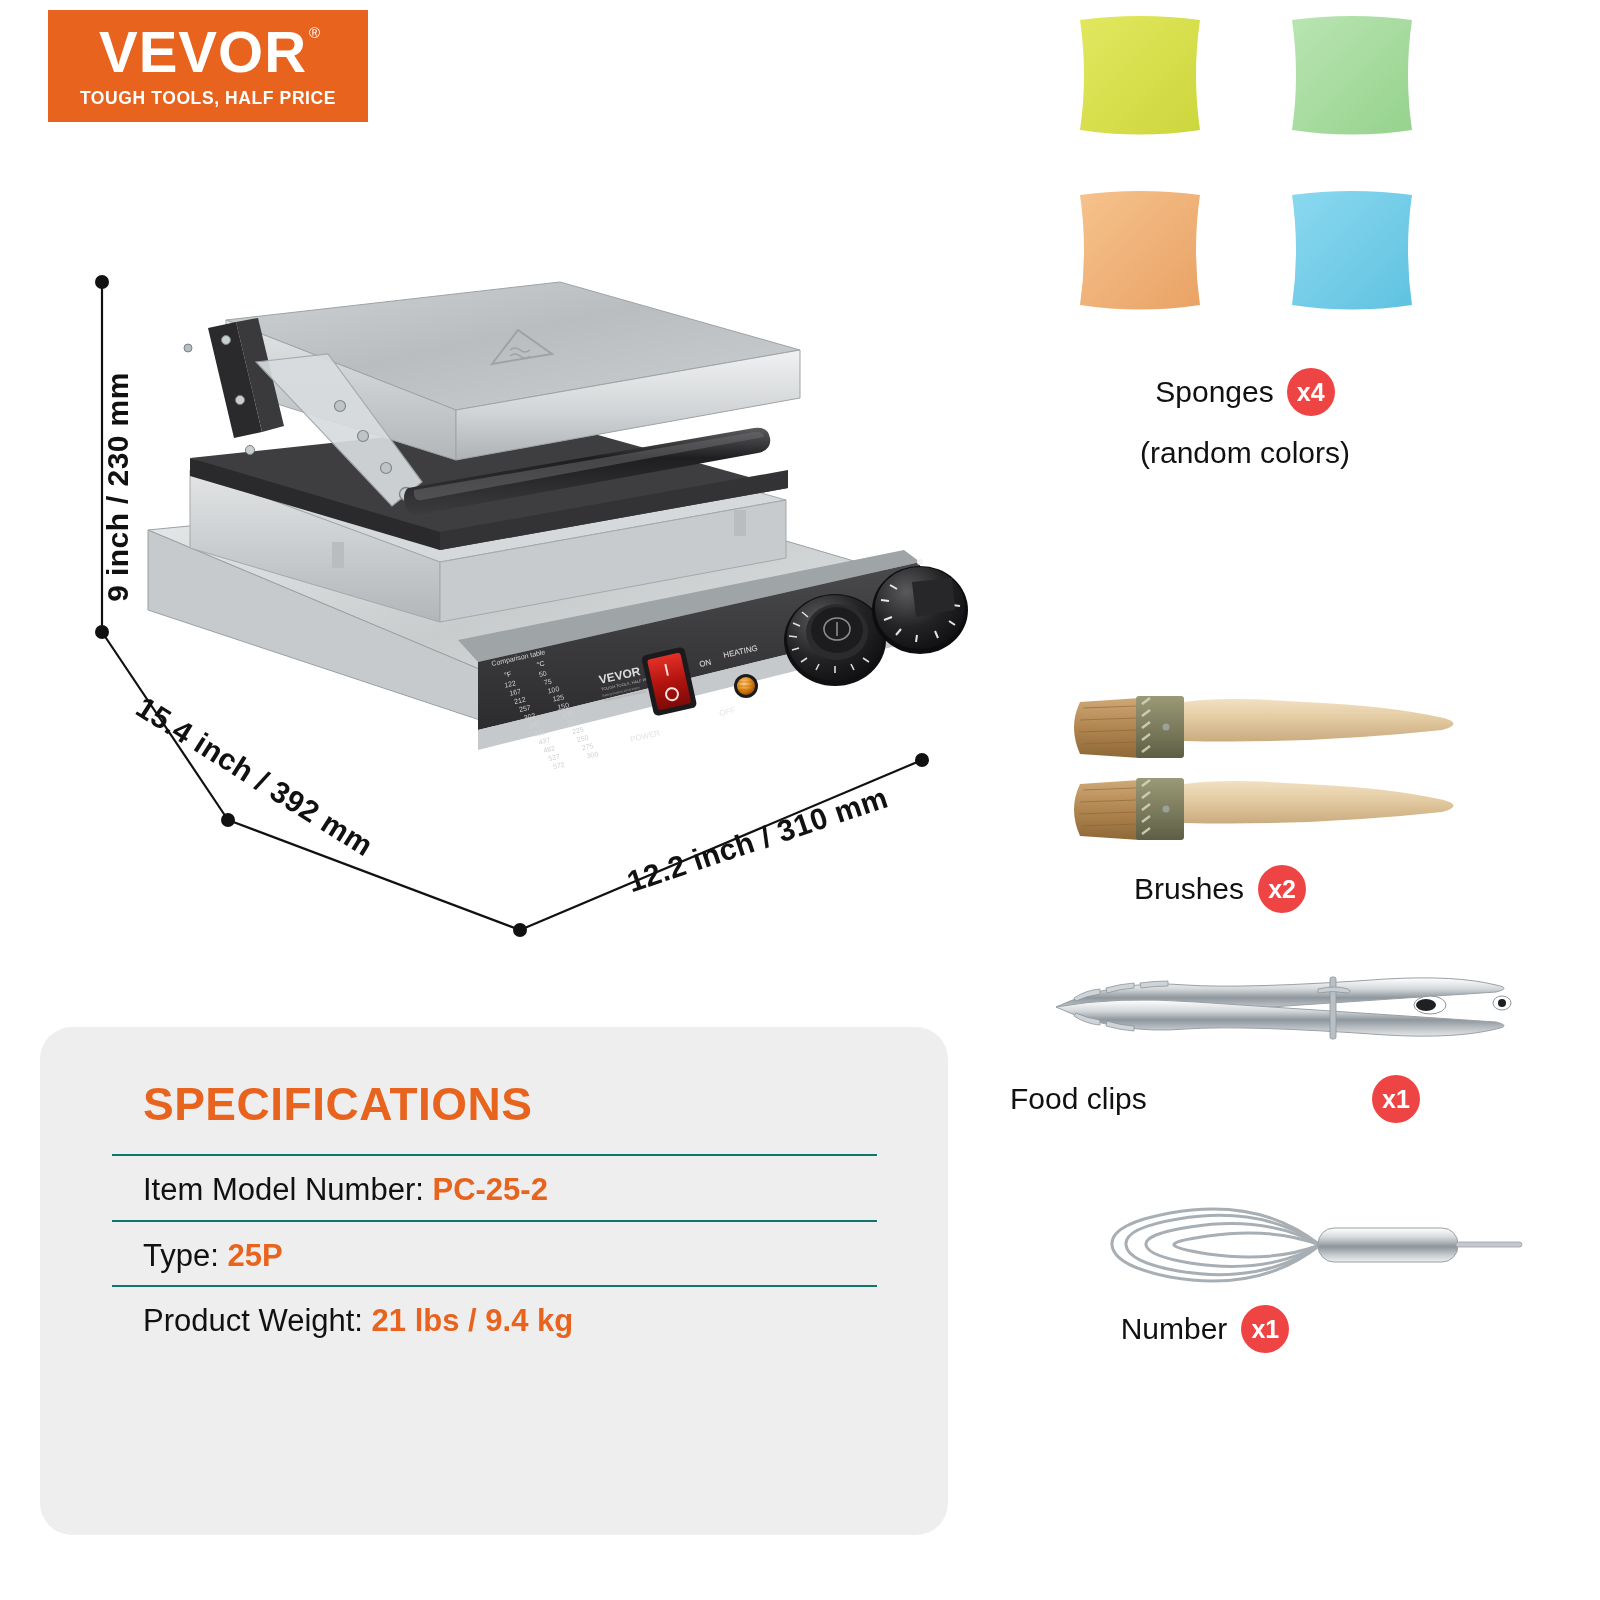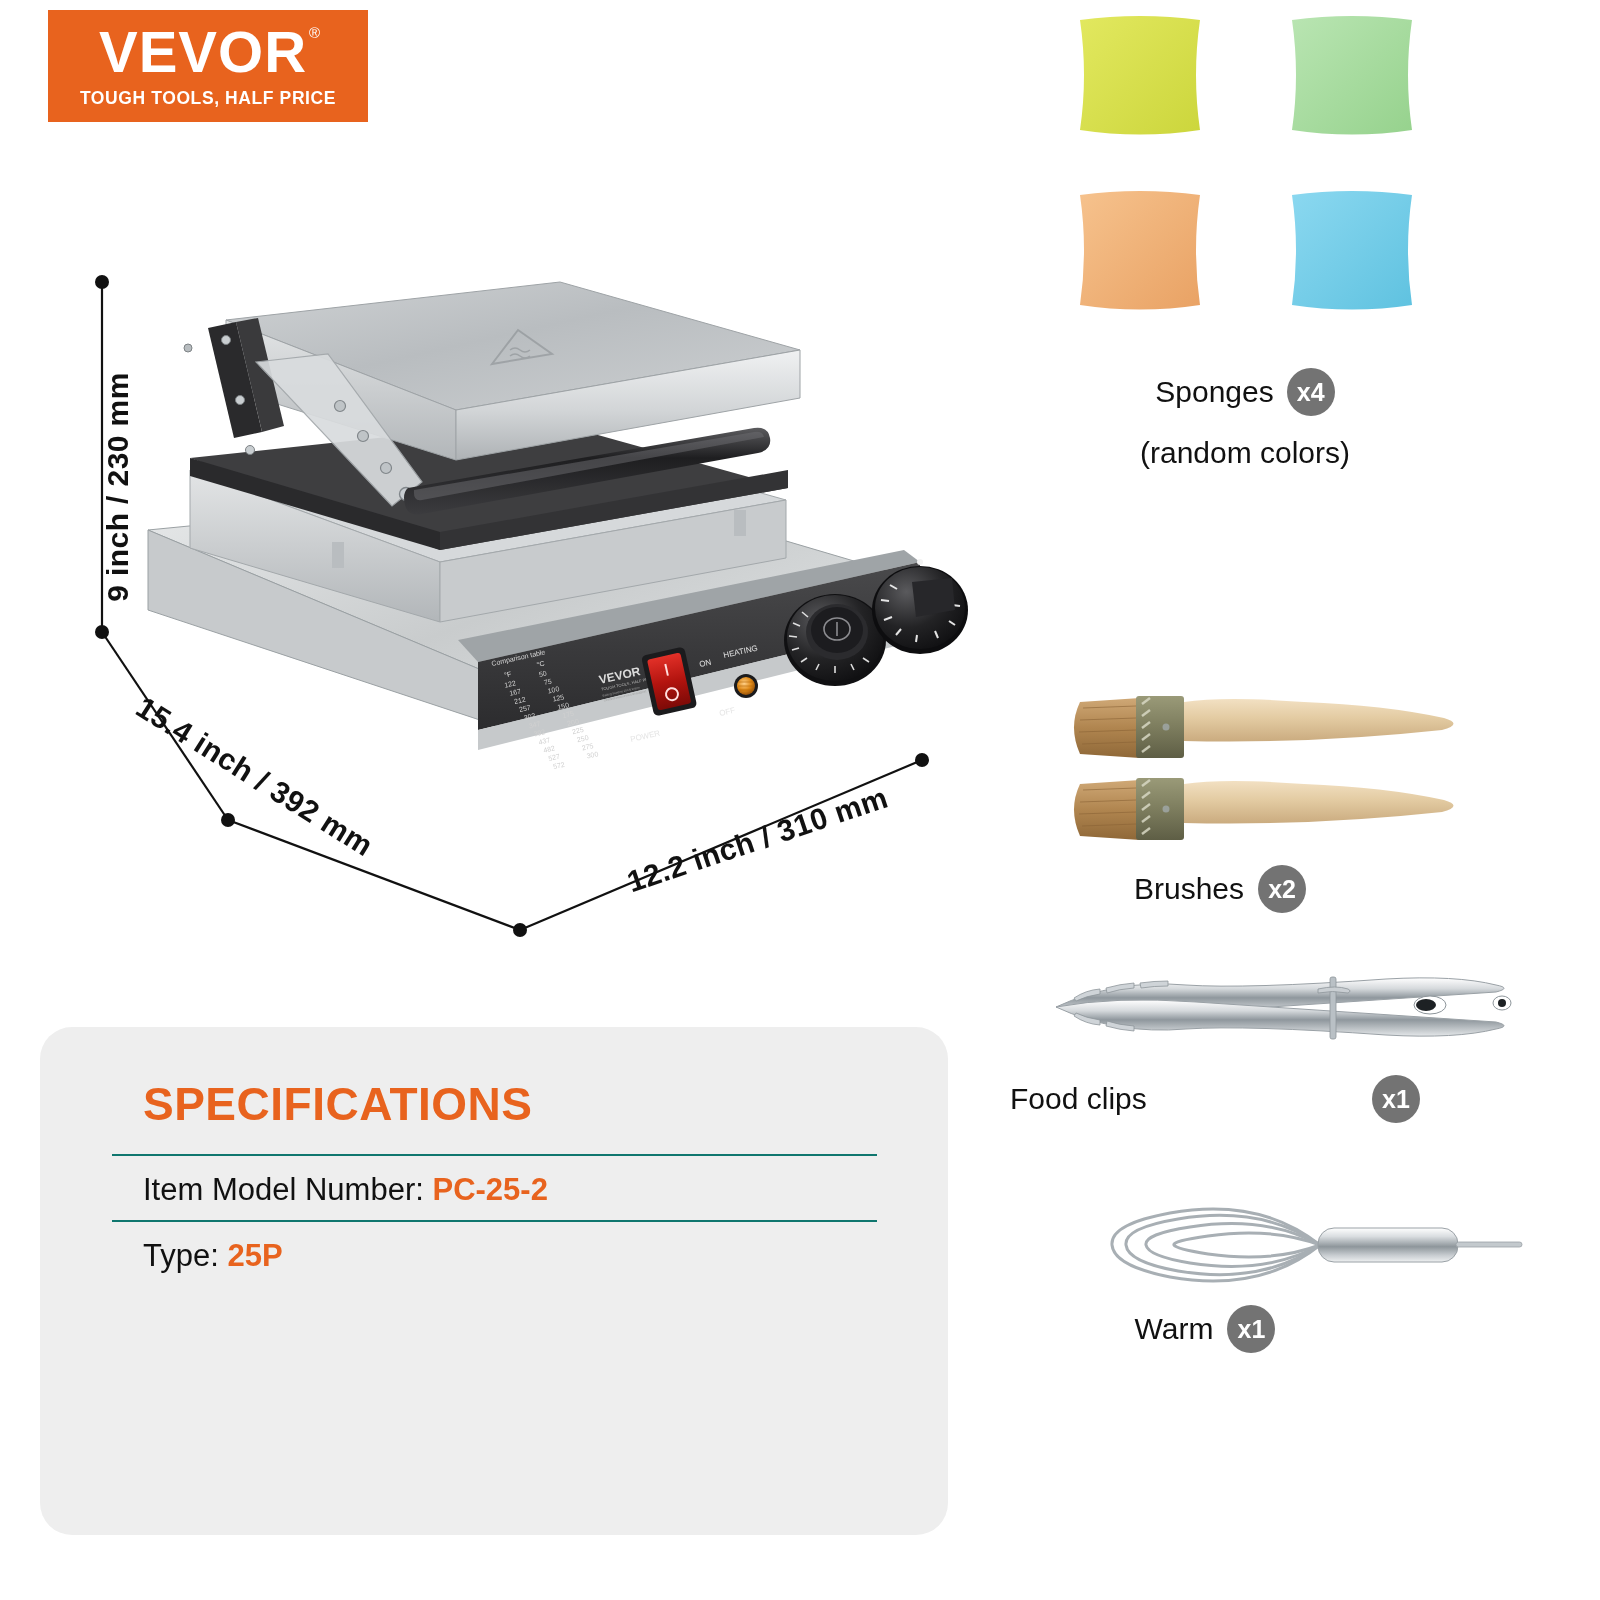--- a/index.html
+++ b/index.html
@@ -162,21 +162,21 @@
     color: #111111;
     white-space: nowrap;
   }
   .badge {
     display: inline-flex;
     align-items: center;
     justify-content: center;
     width: 48px;
     height: 48px;
     border-radius: 50%;
-    background: #737373;
+    background: #ef4444;
     color: #ffffff;
     font-size: 25px;
     font-weight: bold;
     margin-left: -4px;
   }
   .acc-label-2line {
     position: absolute;
     text-align: center;
     font-size: 30px;
     color: #111111;
@@ -429,20 +429,24 @@
   <div class="spec-title">SPECIFICATIONS</div>
   <div class="spec-list">
     <div class="spec-row">
       <span>Item Model Number:</span>
       <span class="spec-val">PC-25-2</span>
     </div>
     <div class="spec-row">
       <span>Type:</span>
       <span class="spec-val">25P</span>
     </div>
+    <div class="spec-row">
+      <span>Product Weight:</span>
+      <span class="spec-val">21 lbs / 9.4 kg</span>
+    </div>
   </div>
 </div>
 
 <div class="acc-col">
 
   <div class="acc-item" style="left:0;top:0;width:590px;height:420px;">
     <svg width="590" height="360" viewBox="0 0 590 360">
       <defs>
         <linearGradient id="spA" x1="0" y1="0" x2="1" y2="1">
           <stop offset="0%" stop-color="#e2e85f"></stop>
@@ -595,18 +599,18 @@
       <g fill="none" stroke="#a8afb4" stroke-width="3">
         <path d="M300,60 q-60,-48 -150,-32 q-60,11 -58,32 q2,21 58,32 q90,16 150,-32 Z"></path>
         <path d="M300,60 q-58,-40 -142,-26 q-54,9 -52,26 q2,17 52,26 q84,14 142,-26 Z"></path>
         <path d="M300,60 q-54,-30 -130,-18 q-46,7 -44,18 q2,11 44,18 q76,12 130,-18 Z"></path>
         <path d="M300,60 q-48,-18 -112,-9 q-36,5 -34,9 q2,4 34,9 q64,9 112,-9 Z"></path>
       </g>
       <rect x="298" y="43" width="140" height="34" rx="16" fill="url(#whiskHandle)" stroke="#9aa1a6" stroke-width="1"></rect>
       <rect x="436" y="57" width="66" height="5" rx="2.5" fill="#c3c9cd" stroke="#9aa1a6" stroke-width="0.8"></rect>
     </svg>
     <div class="acc-label" style="left:0;top:120px;width:390px;">
-      <span>Warm</span>
+      <span>Number</span>
       <span class="badge">x1</span>
     </div>
   </div>
 
 </div>
 
 </body></html>

